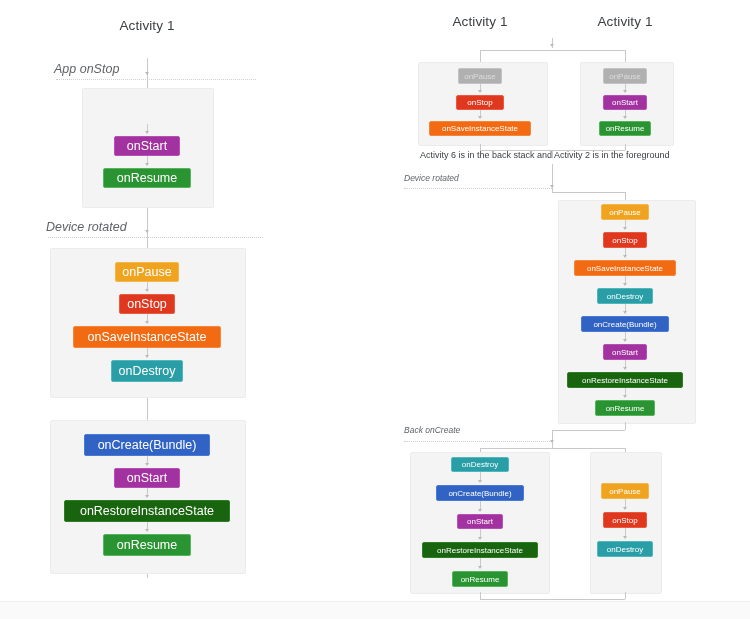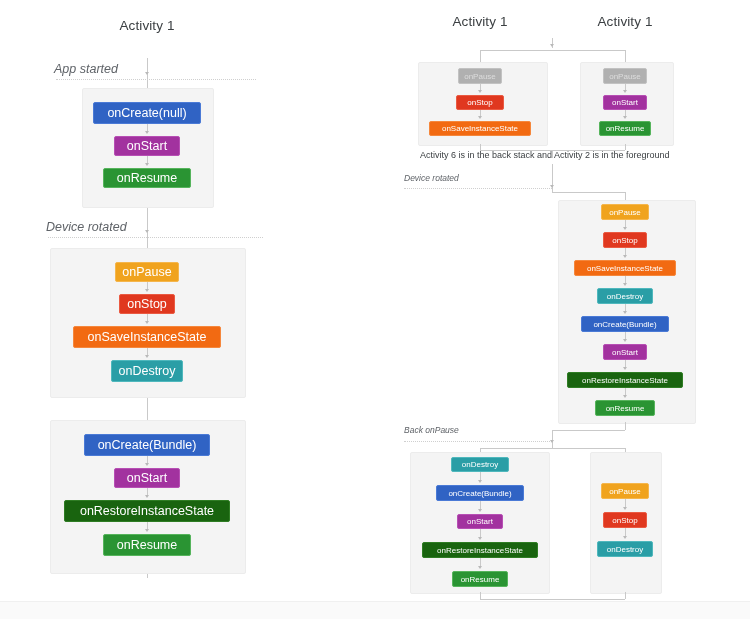--- a/index.html
+++ b/index.html
@@ -75,28 +75,27 @@
     font-size:9px;color:#3c4043;white-space:nowrap;
   }
 </style>
 </head>
 <body>
 
 <div id="root">
   <div class="footer-band"></div>
 <div class="col-title" style="left: 67px; top: 18px; width: 160px;">Activity 1</div>
     <div class="vline" style="left: 147px; top: 58px; height: 520px;"></div>
-    <div class="evt-label big" style="left: 54px; top: 62px;">App started</div>
+    <div class="evt-label big" style="left: 54px; top: 62px;">App onStop</div>
     <div class="dotline" style="left: 56px; top: 79px; width: 200px;"></div>
     <div class="arrow" style="left: 144.5px; top: 72px;"></div>
     <div class="evt-label big" style="left: 46px; top: 220px;">Device rotated</div>
     <div class="dotline" style="left: 48px; top: 237px; width: 215px;"></div>
     <div class="arrow" style="left: 144.5px; top: 230px;"></div>
     <div class="panel" style="left: 82px; top: 88px; width: 130px; height: 118px;"></div>
-    <div class="chip l" style="left: 93px; top: 102px; width: 108px; height: 22px; background: rgb(48, 99, 196); border-color: rgb(74, 122, 214);">onCreate(null)</div>
     <div class="vline" style="left: 147px; top: 124px; height: 8px;"></div>
     <div class="arrow" style="left: 144.5px; top: 131px;"></div>
     <div class="chip l" style="left: 114px; top: 136px; width: 66px; height: 20px; background: rgb(162, 50, 159); border-color: rgb(183, 79, 180);">onStart</div>
     <div class="vline" style="left: 147px; top: 156px; height: 8px;"></div>
     <div class="arrow" style="left: 144.5px; top: 163px;"></div>
     <div class="chip l" style="left: 103px; top: 168px; width: 88px; height: 20px; background: rgb(42, 148, 51); border-color: rgb(86, 180, 92);">onResume</div>
     <div class="panel" style="left: 50px; top: 248px; width: 194px; height: 148px;"></div>
     <div class="chip l" style="left: 115px; top: 262px; width: 64px; height: 20px; background: rgb(240, 163, 30); border-color: rgb(245, 182, 76);">onPause</div>
     <div class="vline" style="left: 147px; top: 282px; height: 8px;"></div>
     <div class="arrow" style="left: 144.5px; top: 289px;"></div>
@@ -173,21 +172,21 @@
     <div class="chip s" style="left: 603px; top: 344px; width: 44px; height: 16px; background: rgb(162, 50, 159); border-color: rgb(183, 79, 180);">onStart</div>
     <div class="vline" style="left: 625px; top: 360px; height: 8px;"></div>
     <div class="arrow s" style="left: 623px; top: 367px;"></div>
     <div class="chip s" style="left: 567px; top: 372px; width: 116px; height: 16px; background: rgb(25, 100, 15); border-color: rgb(47, 125, 36);">onRestoreInstanceState</div>
     <div class="vline" style="left: 625px; top: 388px; height: 8px;"></div>
     <div class="arrow s" style="left: 623px; top: 395px;"></div>
     <div class="chip s" style="left: 595px; top: 400px; width: 60px; height: 16px; background: rgb(42, 148, 51); border-color: rgb(86, 180, 92);">onResume</div>
     <div class="vline" style="left: 625px; top: 422px; height: 8px;"></div>
     <div class="hline" style="left: 552px; top: 430px; width: 73px;"></div>
     <div class="vline" style="left: 552px; top: 430px; height: 14px;"></div>
-    <div class="evt-label small" style="left: 404px; top: 425px;">Back onPause</div>
+    <div class="evt-label small" style="left: 404px; top: 425px;">Back onCreate</div>
     <div class="dotline" style="left: 404px; top: 441px; width: 148px;"></div>
     <div class="arrow s" style="left: 550px; top: 440px;"></div>
     <div class="hline" style="left: 480px; top: 448px; width: 72px;"></div>
     <div class="hline" style="left: 552px; top: 448px; width: 73px;"></div>
     <div class="vline" style="left: 480px; top: 448px; height: 10px;"></div>
     <div class="vline" style="left: 625px; top: 448px; height: 10px;"></div>
     <div class="vline" style="left: 552px; top: 444px; height: 4px;"></div>
     <div class="panel" style="left: 410px; top: 452px; width: 138px; height: 140px;"></div>
     <div class="panel" style="left: 590px; top: 452px; width: 70px; height: 140px;"></div>
     <div class="chip s" style="left: 451px; top: 457px; width: 58px; height: 15px; background: rgb(42, 158, 166); border-color: rgb(79, 184, 189);">onDestroy</div>

